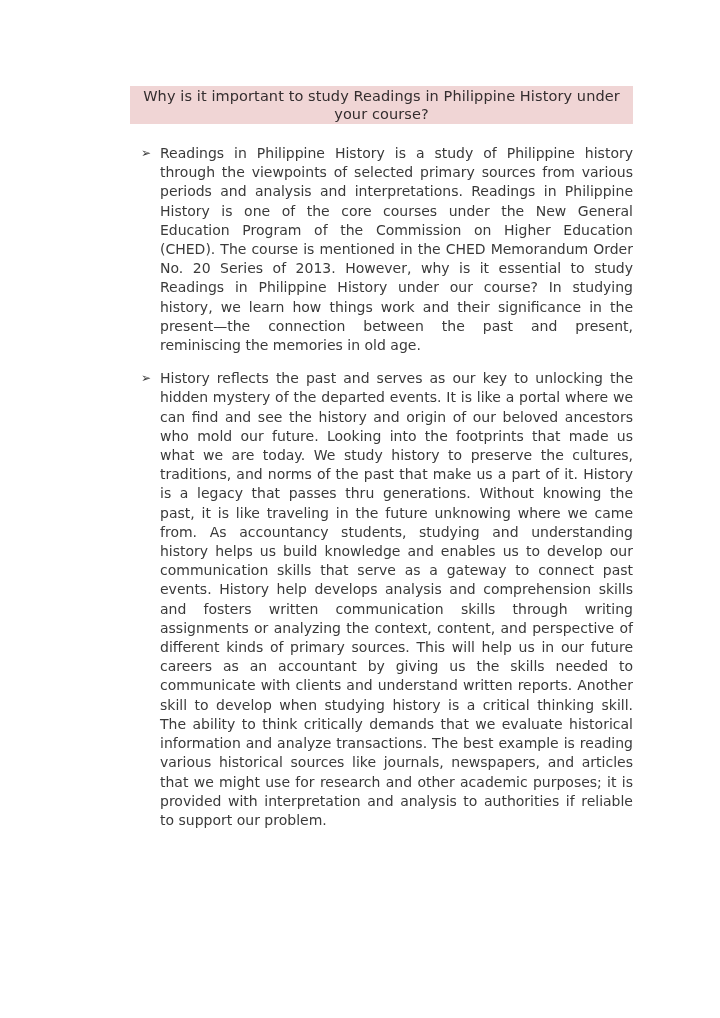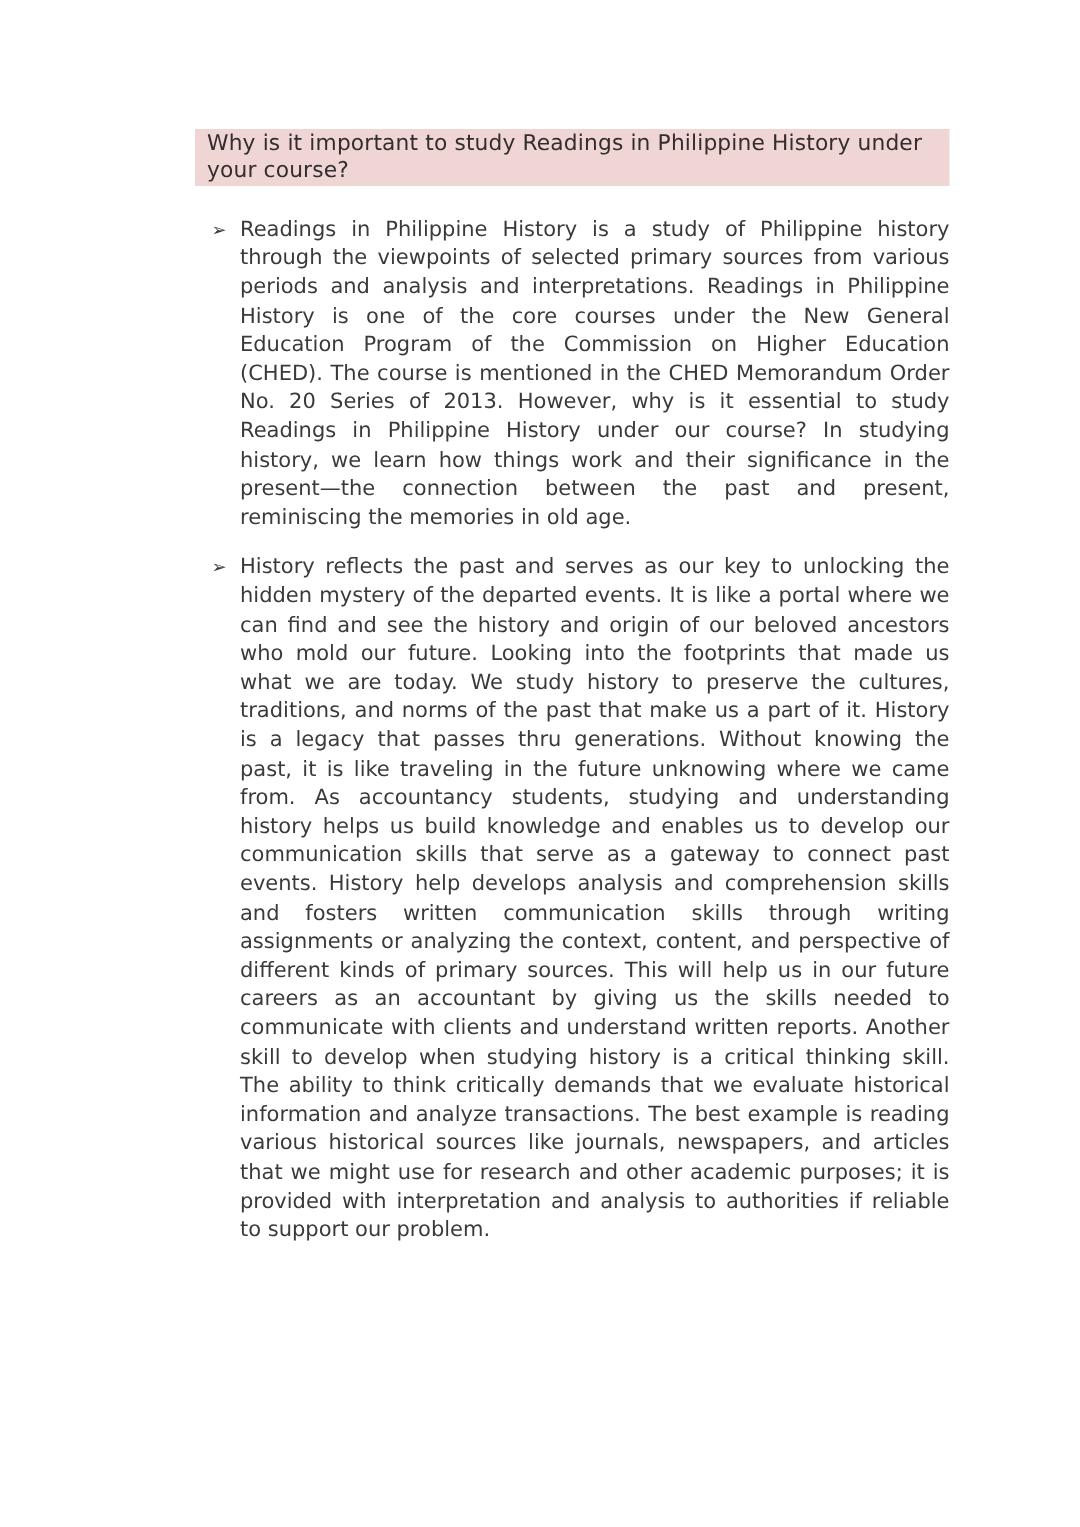--- a/index.html
+++ b/index.html
@@ -15,21 +15,21 @@
     overflow: hidden;
     font-family: "DejaVu Sans", "Liberation Sans", sans-serif;
   }
   .title-box {
     box-sizing: border-box;
     margin: 86px 0 0 130px;
     width: 503px;
     min-height: 37px;
     padding: 1px 8px;
     background: var(--highlight, #f0d5d5);
-    text-align: left;
+    text-align: center;
     color: var(--title-color, #332d2e);
     font-size: 14.5px;
     line-height: 18px;
     letter-spacing: 0.1px;
   }
   .bullet-list {
     list-style: none;
     margin: 20px 0 0 141px;
     padding: 0;
     width: 492px;

